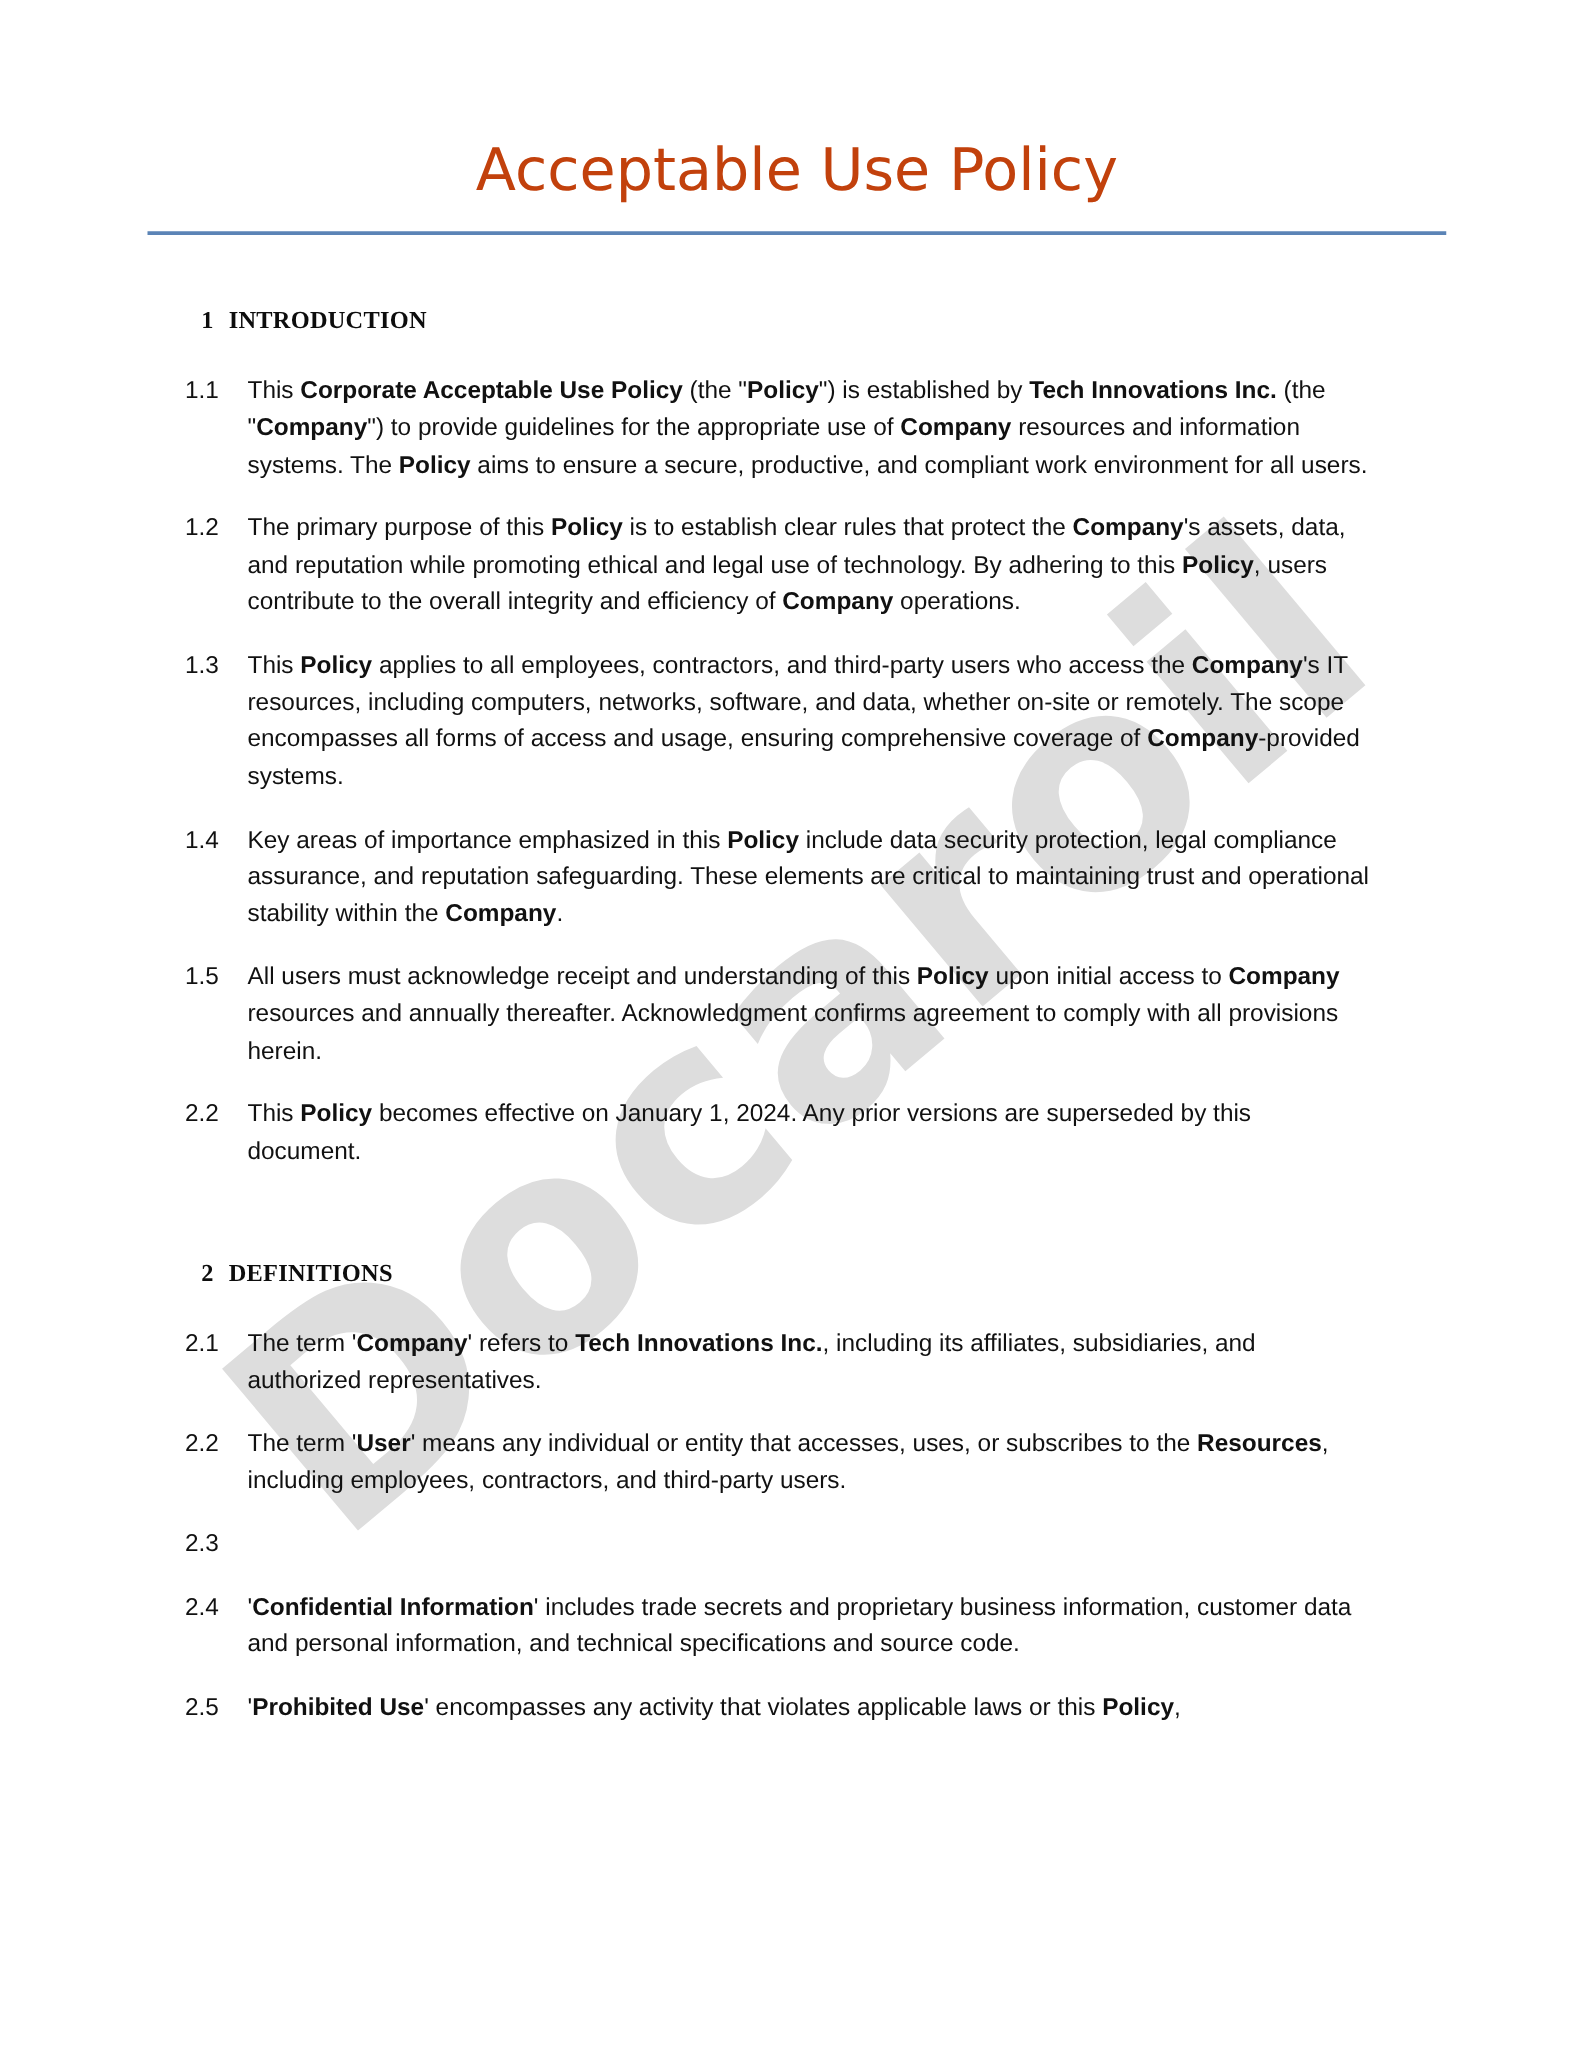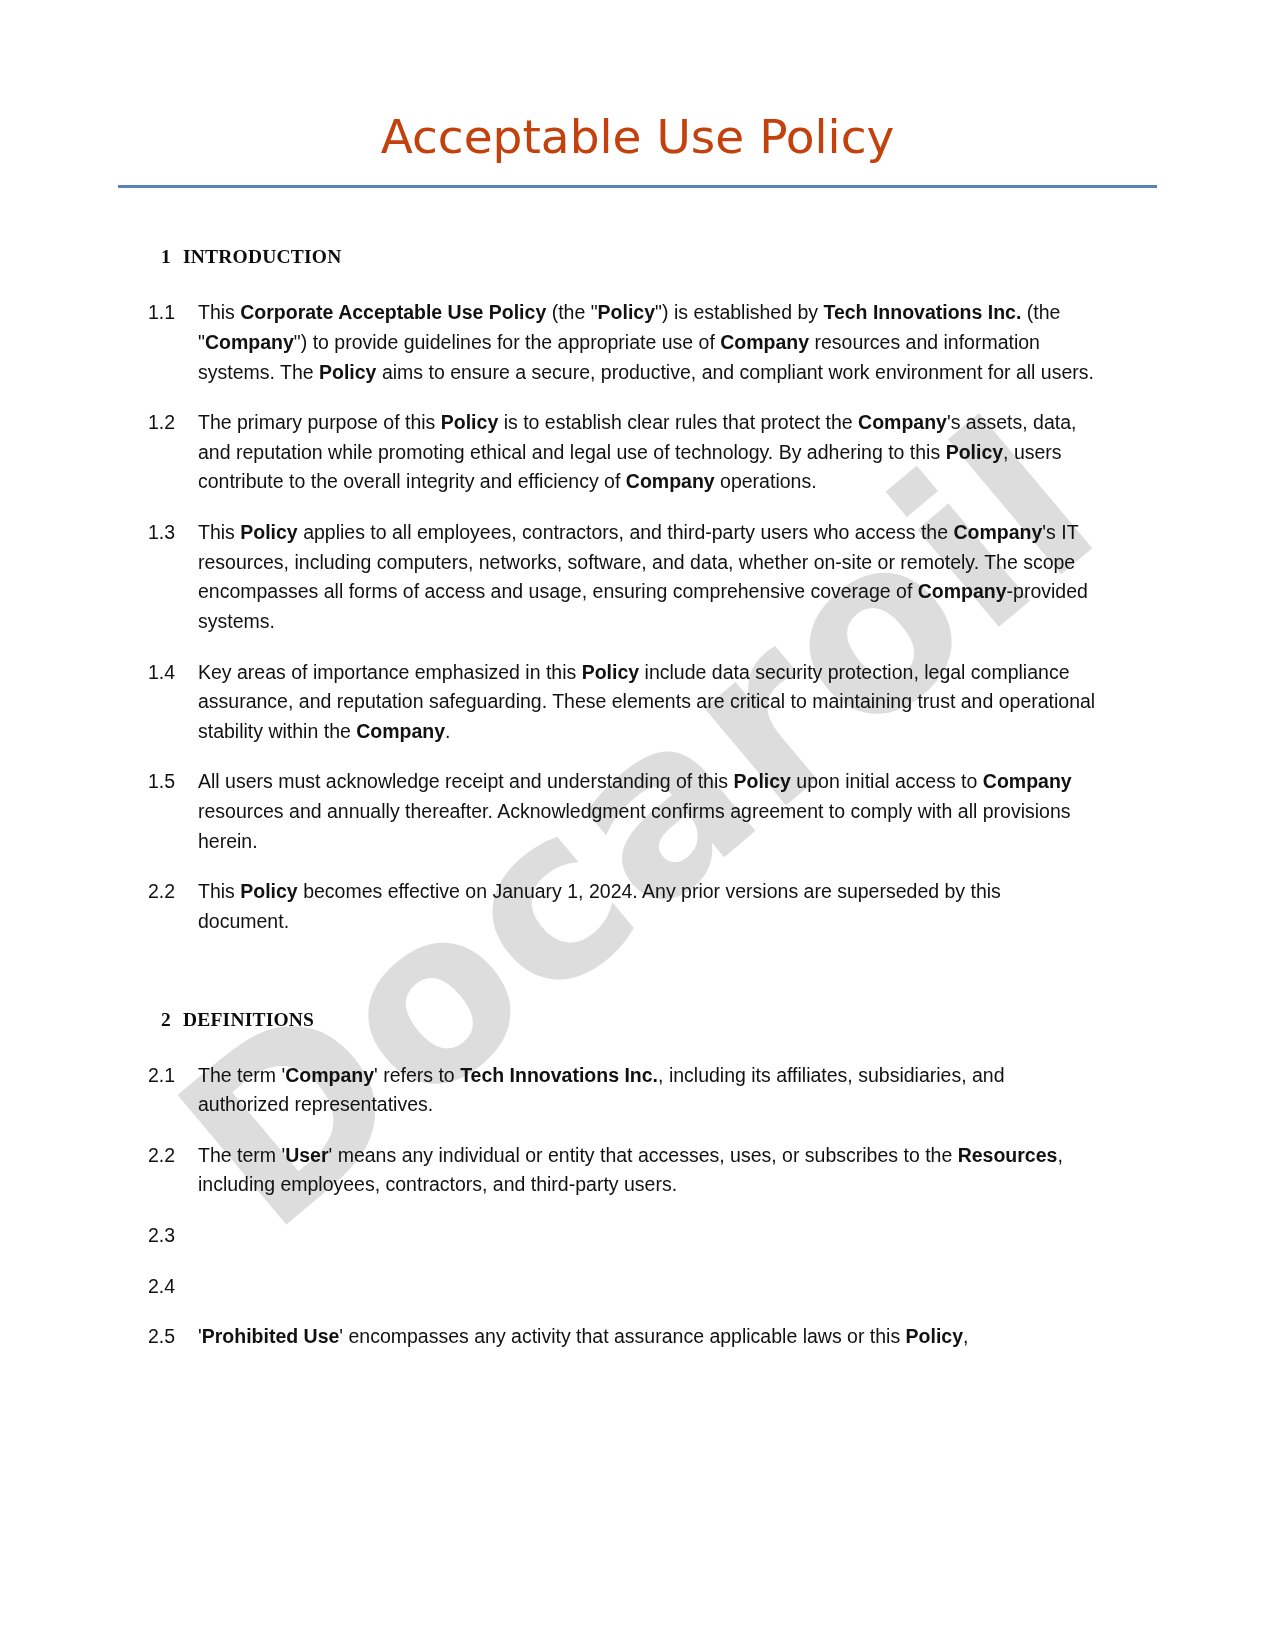--- a/index.html
+++ b/index.html
@@ -181,21 +181,22 @@
         <span class="cl-num">2.2</span>
         <span class="cl-body"><span>The term '</span><b>User</b><span>' means any individual or entity that accesses, uses, or subscribes to the </span><b>Resources</b><span>, including employees, contractors, and third-party users.</span></span>
       </div>
       <div class="gap-sm"></div>
       <div class="clause">
         <span class="cl-num">2.3</span>
       </div>
       <div class="gap-sm"></div>
       <div class="clause">
         <span class="cl-num">2.4</span>
+        <span class="cl-body"><span>'</span><b>Confidential Information</b><span>' includes trade secrets and proprietary business information, customer data and personal information, and technical specifications and source code.</span></span>
       </div>
       <div class="gap-sm"></div>
       <div class="clause">
         <span class="cl-num">2.5</span>
-        <span class="cl-body"><span>'</span><b>Prohibited Use</b><span>' encompasses any activity that assurance applicable laws or this </span><b>Policy</b><span>,</span></span>
+        <span class="cl-body"><span>'</span><b>Prohibited Use</b><span>' encompasses any activity that violates applicable laws or this </span><b>Policy</b><span>,</span></span>
       </div>
     </div>
 
 </div>
 
 </body></html>

